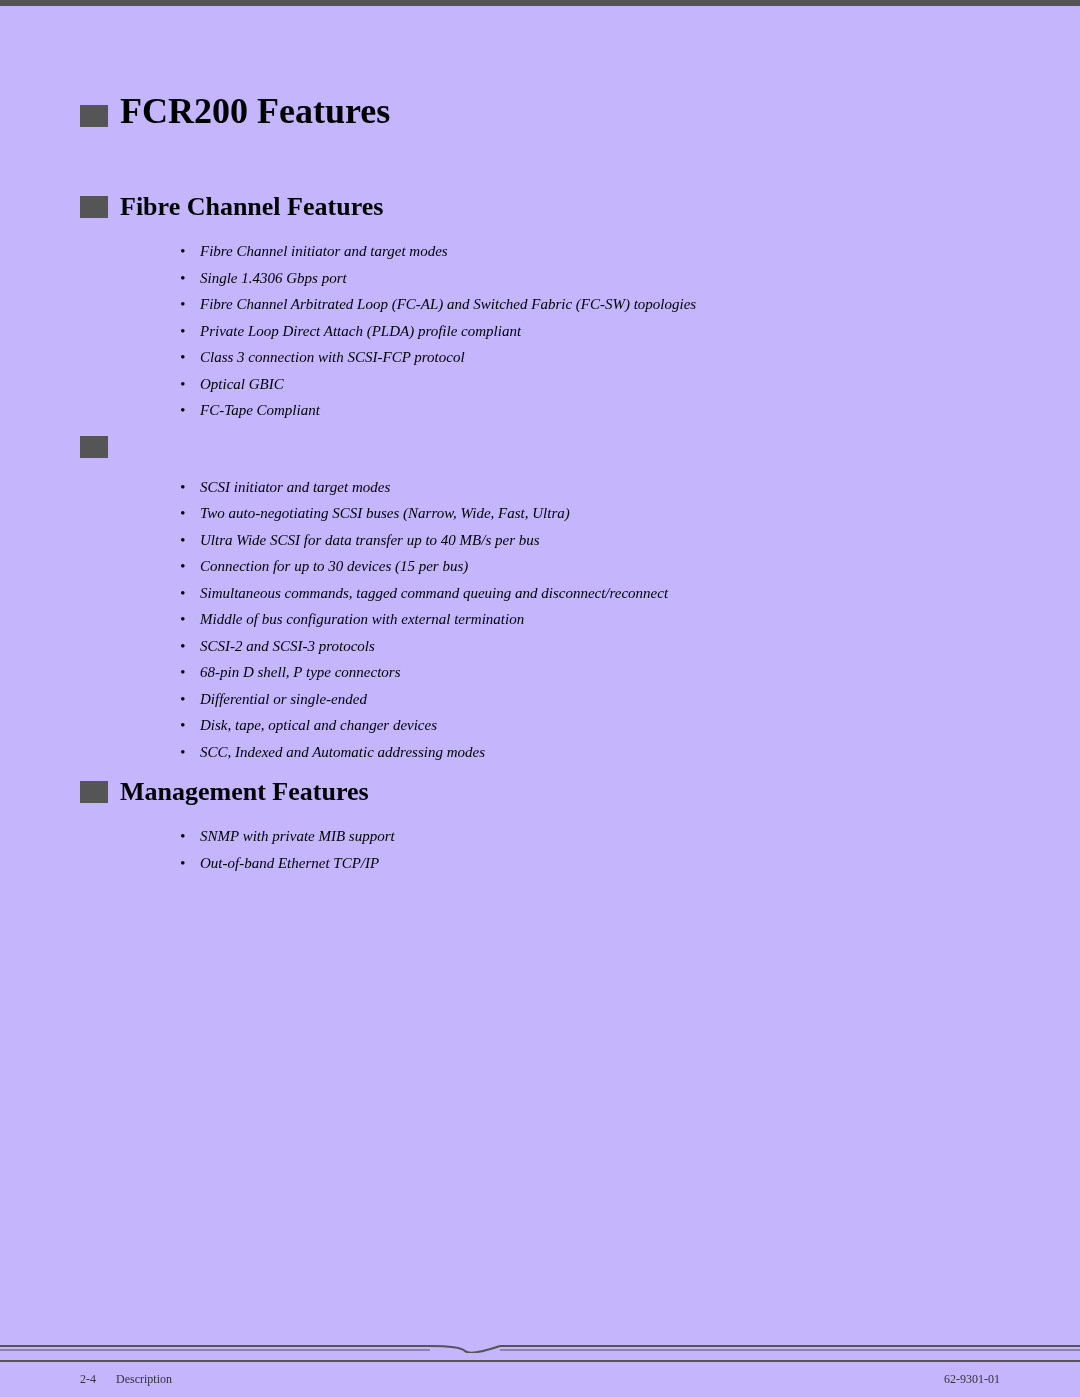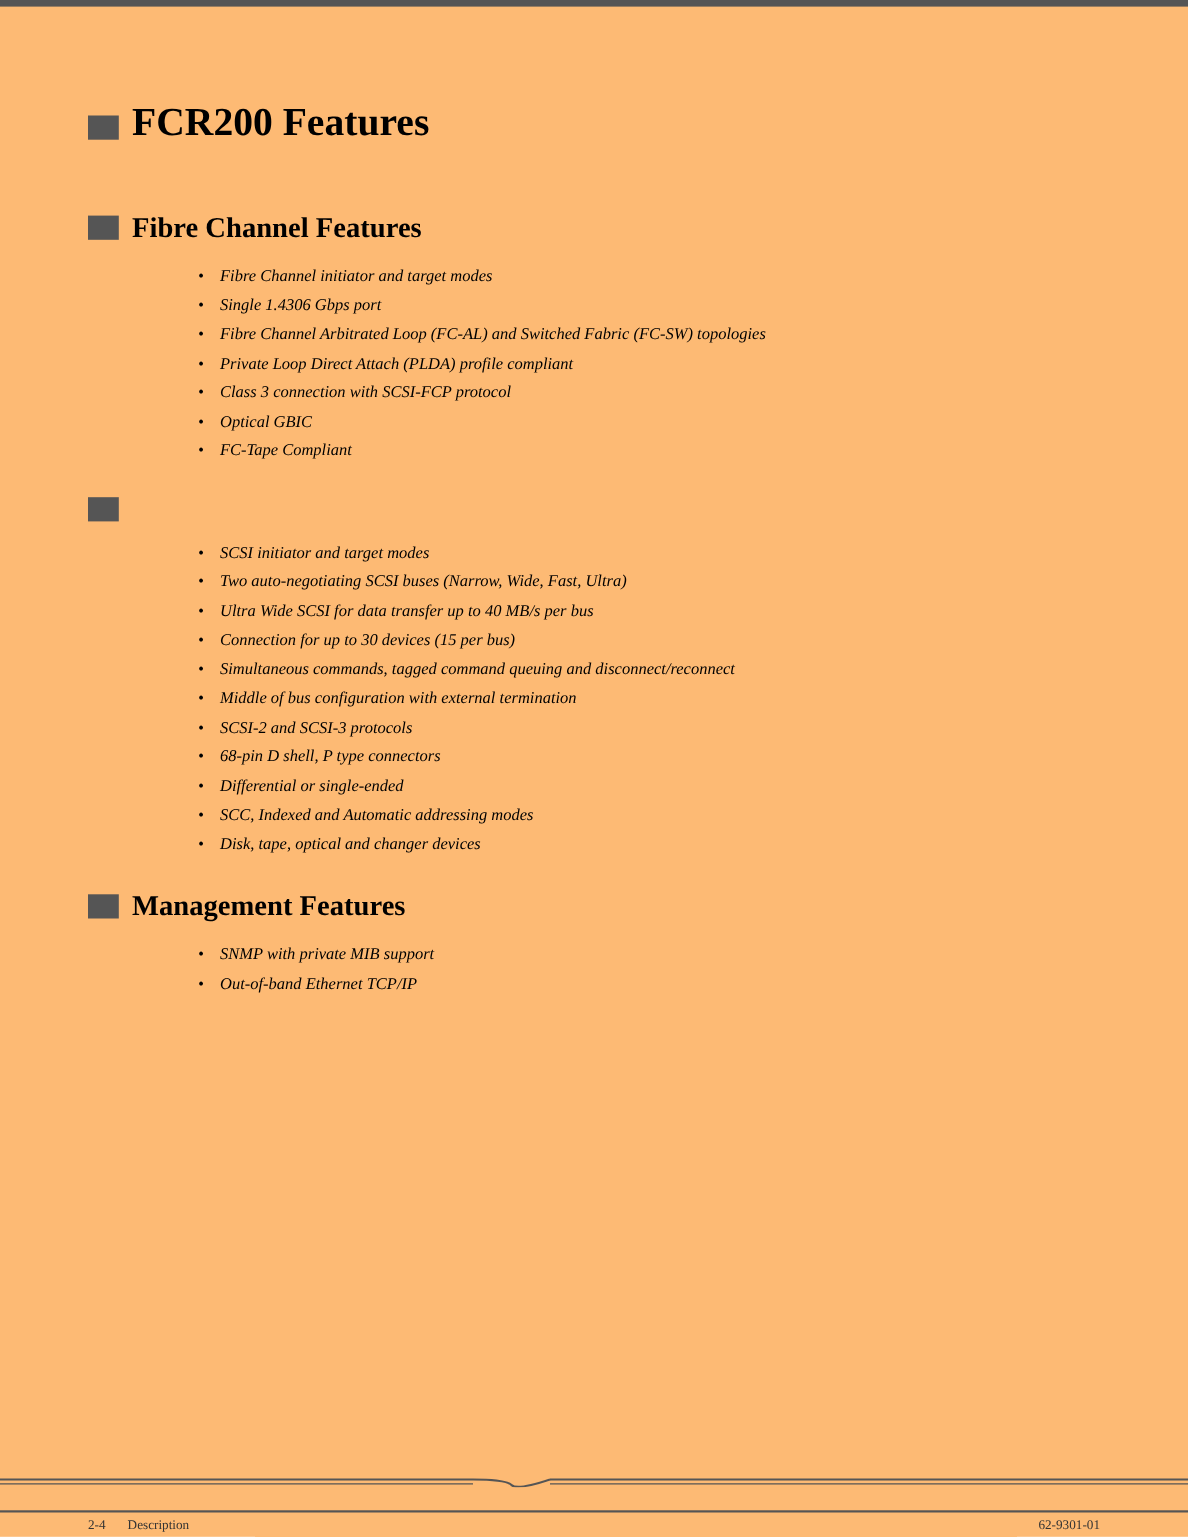--- a/index.html
+++ b/index.html
@@ -14,40 +14,40 @@
       font-size: 15px;
       color: #000000;
       width: 1080px;
       min-height: 1397px;
       position: relative;
     }
 
     .page-container {
       width: 1080px;
       min-height: 1397px;
-      background: #fdba74;
+      background: #c4b5fd;
       position: relative;
       padding: 60px 80px 80px 80px;
     }
 
     .top-border {
       position: absolute;
       top: 0;
       left: 0;
       right: 0;
       height: 6px;
       background: #555555;
     }
 
     .bottom-footer {
       position: absolute;
       bottom: 0;
       left: 0;
       right: 0;
-      height: 24px;
+      height: 37px;
       border-top: 2px solid #555555;
       display: flex;
       align-items: center;
       padding: 0 80px;
     }
 
     .footer-left {
       font-size: 12px;
       color: #333;
       display: flex;
@@ -58,21 +58,21 @@
     .footer-right {
       margin-left: auto;
       font-size: 12px;
       color: #333;
     }
 
     .section-heading {
       display: flex;
       align-items: center;
       margin-bottom: 18px;
-      margin-top: 30px;
+      margin-top: 14px;
       text-align: right;
     }
 
     .heading-icon {
       width: 28px;
       height: 22px;
       background: #555555;
       margin-right: 12px;
       flex-shrink: 0;
     }
@@ -154,22 +154,22 @@
         <ul class="bullet-list">
           <li>SCSI initiator and target modes</li>
           <li>Two auto-negotiating SCSI buses (Narrow, Wide, Fast, Ultra)</li>
           <li>Ultra Wide SCSI for data transfer up to 40 MB/s per bus</li>
           <li>Connection for up to 30 devices (15 per bus)</li>
           <li>Simultaneous commands, tagged command queuing and disconnect/reconnect</li>
           <li>Middle of bus configuration with external termination</li>
           <li>SCSI-2 and SCSI-3 protocols</li>
           <li>68-pin D shell, P type connectors</li>
           <li>Differential or single-ended</li>
+          <li>Disk, tape, optical and changer devices</li>
           <li>SCC, Indexed and Automatic addressing modes</li>
-          <li>Disk, tape, optical and changer devices</li>
         </ul>
       </div>
       <div style="margin-bottom: 10px;">
         <div class="section-heading">
           <div class="heading-icon"></div>
           <h2 class="section-title">Management Features</h2>
         </div>
         <ul class="bullet-list">
           <li>SNMP with private MIB support</li>
           <li>Out-of-band Ethernet TCP/IP</li>

